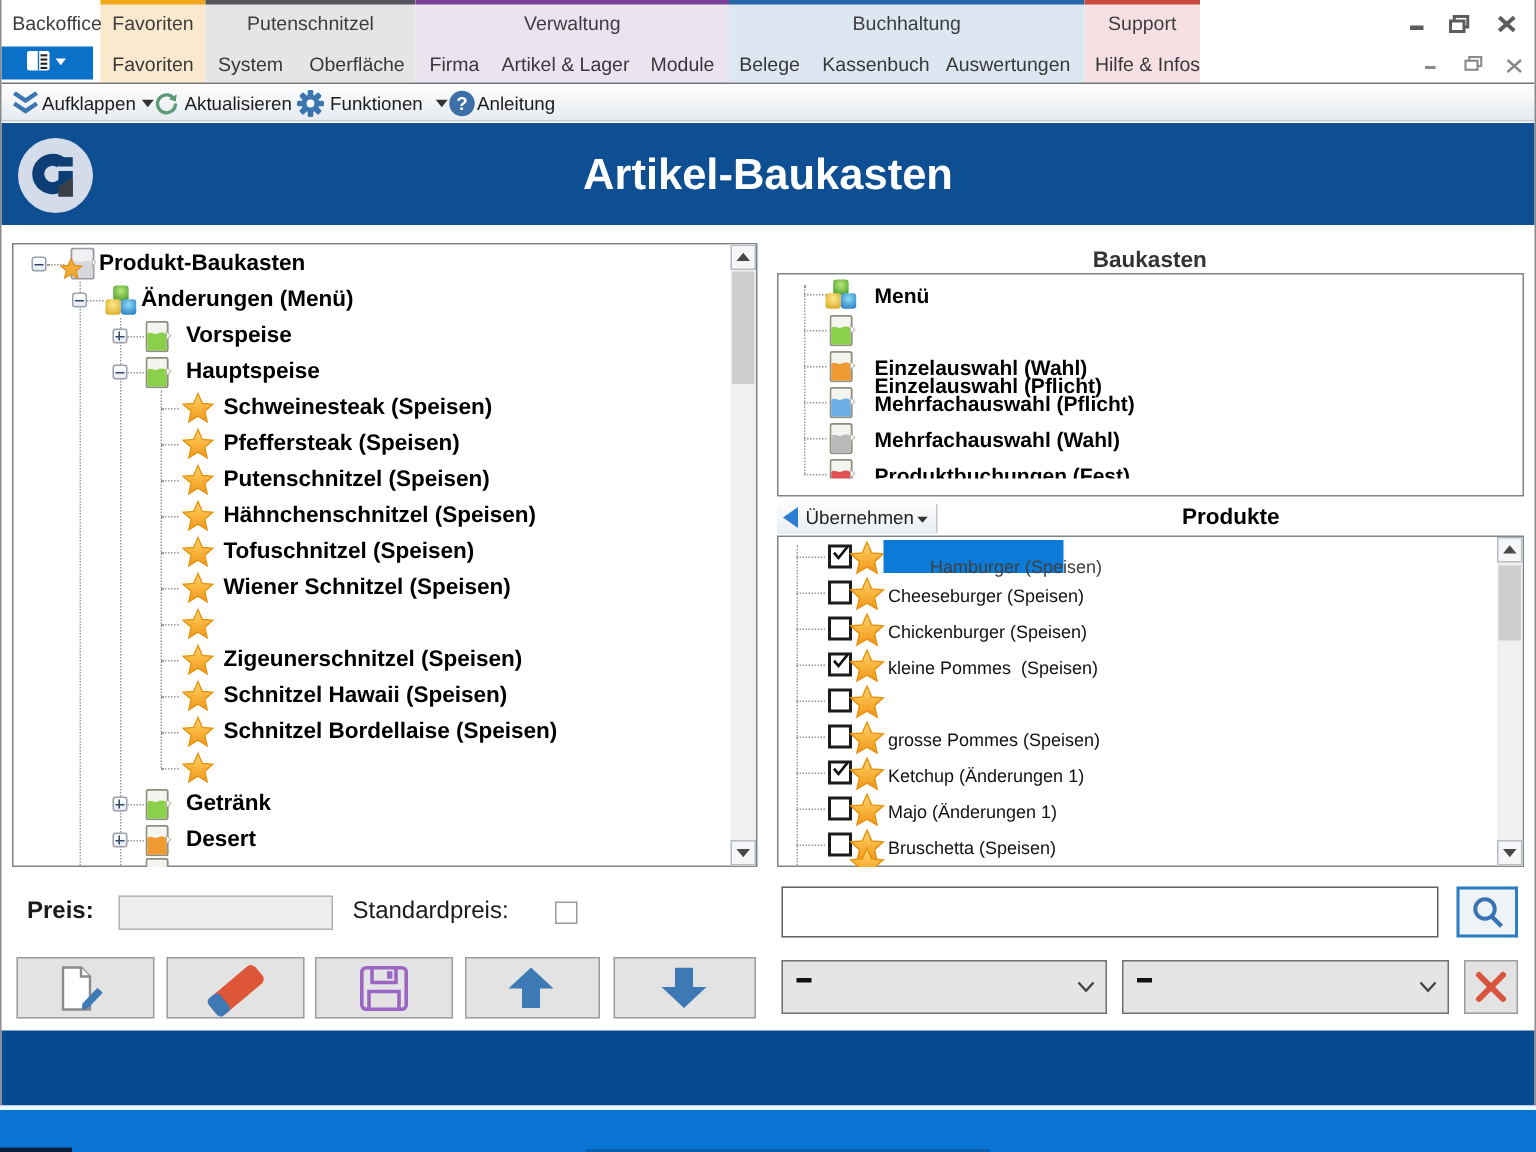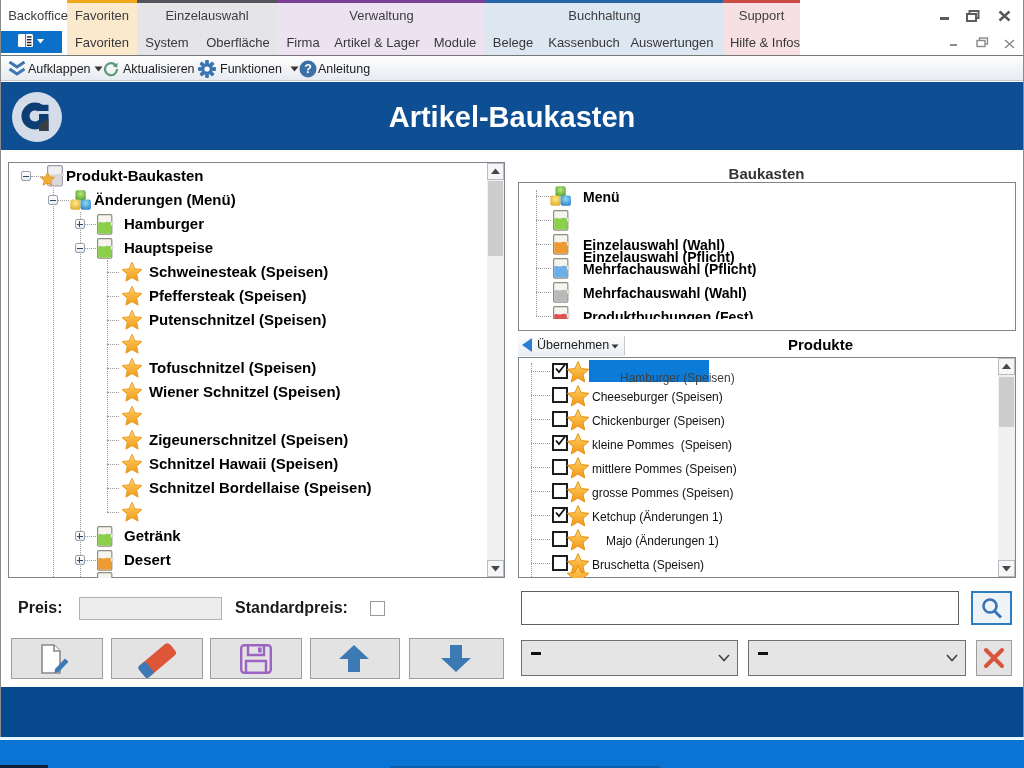--- a/index.html
+++ b/index.html
@@ -28,21 +28,21 @@
 <div class="abs" style="left:0;top:0;width:1024px;height:55px;background:#fff;"></div>
 
 <div class="abs" style="left:67px;top:0;width:70px;height:55px;background:#fae9cc;border-top:3px solid #f2a71b;box-sizing:border-box;"></div>
 <div class="abs" style="left:137px;top:0;width:140px;height:55px;background:#e5e5e8;border-top:3px solid #54545c;box-sizing:border-box;"></div>
 <div class="abs" style="left:277px;top:0;width:209px;height:55px;background:#ece3f1;border-top:3px solid #7b3f97;box-sizing:border-box;"></div>
 <div class="abs" style="left:486px;top:0;width:237px;height:55px;background:#dce7f2;border-top:3px solid #2565a8;box-sizing:border-box;"></div>
 <div class="abs" style="left:723px;top:0;width:77px;height:55px;background:#f7e0e3;border-top:3px solid #c94b41;box-sizing:border-box;"></div>
 
 <div class="lbl" style="left:6px;top:3px;width:64px;">Backoffice</div>
 <div class="lbl" style="left:67px;top:3px;width:70px;">Favoriten</div>
-<div class="lbl" style="left:137px;top:3px;width:140px;">Einzelauswahl</div>
+<div class="lbl" style="left:137px;top:3px;width:140px;">Putenschnitzel</div>
 <div class="lbl" style="left:277px;top:3px;width:209px;">Verwaltung</div>
 <div class="lbl" style="left:486px;top:3px;width:237px;">Buchhaltung</div>
 <div class="lbl" style="left:723px;top:3px;width:77px;">Support</div>
 
 <div class="lbl2" style="left:67px;top:29px;width:70px;">Favoriten</div>
 <div class="lbl2" style="left:137px;top:29px;width:60px;">System</div>
 <div class="lbl2" style="left:203px;top:29px;width:70px;">Oberfläche</div>
 <div class="lbl2" style="left:280px;top:29px;width:46px;">Firma</div>
 <div class="lbl2" style="left:332px;top:29px;width:90px;">Artikel &amp; Lager</div>
 <div class="lbl2" style="left:428px;top:29px;width:54px;">Module</div>
@@ -166,21 +166,21 @@
       <rect x="11.1" y="9.9" width="10.8" height="10.8" rx="2.4" fill="url(#cg62b)"></rect>
     </svg>
     <div class="treetxt" style="left:86px;top:27px;">Änderungen (Menü)</div>
     <div class="pm plus" style="left:66.5px;top:57px;"></div>
     <div class="hdot" style="left:76.5px;top:62px;width:11.5px;"></div>
     <svg class="abs" style="left:89px;top:52px;" width="18" height="21" viewBox="0 0 18 21">
       <rect x="0.6" y="0.6" width="14.2" height="19.6" rx="1.2" fill="#f5f5f0" stroke="#8d8d80" stroke-width="1.2"></rect>
       <path d="M1.2 8.8 C3.2 6.4 5.6 9.6 8.2 8.3 C10.4 7.2 12.6 7.8 14.2 8.8 L14.2 19.6 L1.2 19.6 Z" fill="#8bd04a"></path>
       <path d="M14 7.2 L16.9 9.6 L14 12.2 Z" fill="#fff" stroke="#b9b9ad" stroke-width="0.7"></path>
     </svg>
-    <div class="treetxt" style="left:116px;top:51px;">Hamburger</div>
+    <div class="treetxt" style="left:116px;top:51px;">Vorspeise</div>
     <div class="pm " style="left:66.5px;top:81px;"></div>
     <div class="hdot" style="left:76.5px;top:86px;width:11.5px;"></div>
     <svg class="abs" style="left:89px;top:76px;" width="18" height="21" viewBox="0 0 18 21">
       <rect x="0.6" y="0.6" width="14.2" height="19.6" rx="1.2" fill="#f5f5f0" stroke="#8d8d80" stroke-width="1.2"></rect>
       <path d="M1.2 8.8 C3.2 6.4 5.6 9.6 8.2 8.3 C10.4 7.2 12.6 7.8 14.2 8.8 L14.2 19.6 L1.2 19.6 Z" fill="#8bd04a"></path>
       <path d="M14 7.2 L16.9 9.6 L14 12.2 Z" fill="#fff" stroke="#b9b9ad" stroke-width="0.7"></path>
     </svg>
     <div class="treetxt" style="left:116px;top:75px;">Hauptspeise</div>
     <div class="hdot" style="left:98.5px;top:110px;width:12.5px;"></div>
     <svg class="abs" style="left:113px;top:99px;" width="22" height="22" viewBox="0 0 24 24">
@@ -222,20 +222,21 @@
     <svg class="abs" style="left:113px;top:171px;" width="22" height="22" viewBox="0 0 24 24">
       <defs>
         <linearGradient id="sg113171" x1="0" y1="0" x2="0" y2="1">
           <stop offset="0" stop-color="#ffd97a"></stop>
           <stop offset="0.5" stop-color="#f9b43c"></stop>
           <stop offset="1" stop-color="#ef9820"></stop>
         </linearGradient>
       </defs>
       <path d="M12 1.5 L15.1 8.6 L22.8 9.3 L17 14.4 L18.7 22 L12 18 L5.3 22 L7 14.4 L1.2 9.3 L8.9 8.6 Z" fill="url(#sg113171)" stroke="#e8930c" stroke-width="1"></path>
     </svg>
+    <div class="treetxt" style="left:141px;top:171px;">Hähnchenschnitzel (Speisen)</div>
     <div class="hdot" style="left:98.5px;top:206px;width:12.5px;"></div>
     <svg class="abs" style="left:113px;top:195px;" width="22" height="22" viewBox="0 0 24 24">
       <defs>
         <linearGradient id="sg113195" x1="0" y1="0" x2="0" y2="1">
           <stop offset="0" stop-color="#ffd97a"></stop>
           <stop offset="0.5" stop-color="#f9b43c"></stop>
           <stop offset="1" stop-color="#ef9820"></stop>
         </linearGradient>
       </defs>
       <path d="M12 1.5 L15.1 8.6 L22.8 9.3 L17 14.4 L18.7 22 L12 18 L5.3 22 L7 14.4 L1.2 9.3 L8.9 8.6 Z" fill="url(#sg113195)" stroke="#e8930c" stroke-width="1"></path>
@@ -483,21 +484,20 @@
     <svg class="abs" style="left:48px;top:99px;" width="24" height="24" viewBox="0 0 24 24">
       <defs>
         <linearGradient id="sg4899" x1="0" y1="0" x2="0" y2="1">
           <stop offset="0" stop-color="#ffd97a"></stop>
           <stop offset="0.5" stop-color="#f9b43c"></stop>
           <stop offset="1" stop-color="#ef9820"></stop>
         </linearGradient>
       </defs>
       <path d="M12 1.5 L15.1 8.6 L22.8 9.3 L17 14.4 L18.7 22 L12 18 L5.3 22 L7 14.4 L1.2 9.3 L8.9 8.6 Z" fill="url(#sg4899)" stroke="#e8930c" stroke-width="1"></path>
     </svg>
-    <div class="ltxt" style="left:74px;top:101px;">mittlere Pommes (Speisen)</div>
     <div class="hdot" style="left:13px;top:134px;width:19px;"></div>
     <div class="cb" style="left:34px;top:126px;"></div>
     <svg class="abs" style="left:48px;top:123px;" width="24" height="24" viewBox="0 0 24 24">
       <defs>
         <linearGradient id="sg48123" x1="0" y1="0" x2="0" y2="1">
           <stop offset="0" stop-color="#ffd97a"></stop>
           <stop offset="0.5" stop-color="#f9b43c"></stop>
           <stop offset="1" stop-color="#ef9820"></stop>
         </linearGradient>
       </defs>
@@ -525,21 +525,21 @@
     <svg class="abs" style="left:48px;top:171px;" width="24" height="24" viewBox="0 0 24 24">
       <defs>
         <linearGradient id="sg48171" x1="0" y1="0" x2="0" y2="1">
           <stop offset="0" stop-color="#ffd97a"></stop>
           <stop offset="0.5" stop-color="#f9b43c"></stop>
           <stop offset="1" stop-color="#ef9820"></stop>
         </linearGradient>
       </defs>
       <path d="M12 1.5 L15.1 8.6 L22.8 9.3 L17 14.4 L18.7 22 L12 18 L5.3 22 L7 14.4 L1.2 9.3 L8.9 8.6 Z" fill="url(#sg48171)" stroke="#e8930c" stroke-width="1"></path>
     </svg>
-    <div class="ltxt" style="left:88px;top:173px;">Majo (Änderungen 1)</div>
+    <div class="ltxt" style="left:74px;top:173px;">Majo (Änderungen 1)</div>
     <div class="hdot" style="left:13px;top:206px;width:19px;"></div>
     <div class="cb" style="left:34px;top:198px;"></div>
     <svg class="abs" style="left:48px;top:195px;" width="24" height="24" viewBox="0 0 24 24">
       <defs>
         <linearGradient id="sg48195" x1="0" y1="0" x2="0" y2="1">
           <stop offset="0" stop-color="#ffd97a"></stop>
           <stop offset="0.5" stop-color="#f9b43c"></stop>
           <stop offset="1" stop-color="#ef9820"></stop>
         </linearGradient>
       </defs>
@@ -562,21 +562,21 @@
 <div class="sbbtn" style="left:998px;top:358px;"><svg width="15" height="15" viewBox="0 0 15 15">
       <path d="M7.5 4.5 L12 10 L3 10 Z" fill="#484848"></path>
     </svg></div>
 <div class="sbbtn" style="left:998px;top:560px;"><svg width="15" height="15" viewBox="0 0 15 15">
       <path d="M3 5 L12 5 L7.5 10.5 Z" fill="#484848"></path>
     </svg></div>
 <div class="sbthumb" style="left:999px;top:377px;height:50px;"></div>
 
 <div class="abs" style="left:18px;top:599px;font-size:16px;font-weight:bold;color:#1a1a1a;">Preis:</div>
 <div class="abs" style="left:79px;top:597px;width:143px;height:23px;background:#ededed;border:1px solid #b2b2b2;box-sizing:border-box;"></div>
-<div class="abs" style="left:235px;top:599px;font-size:16px;font-weight:bold;color:#1a1a1a;">Standardpreis:</div>
+<div class="abs" style="left:235px;top:599px;font-size:16px;font-weight:normal;color:#1a1a1a;">Standardpreis:</div>
 <div class="abs" style="left:370px;top:601px;width:15px;height:15px;background:#fff;border:1px solid #9a9a9a;box-sizing:border-box;"></div>
 
 <div class="abs" style="left:521px;top:591px;width:438px;height:34px;background:#fff;border:1px solid #5f5f5f;box-sizing:border-box;"></div>
 <div class="abs" style="left:971px;top:591px;width:41px;height:34px;background:#eef3f8;border:2px solid #2d7dc3;box-sizing:border-box;"></div>
 <svg class="abs" style="left:980px;top:597px;" width="24" height="24" viewBox="0 0 24 24">
   <circle cx="10" cy="9" r="6.5" fill="none" stroke="#3873b3" stroke-width="2.6"></circle>
   <path d="M14.5 14 L21 20.5" stroke="#3873b3" stroke-width="3"></path>
 </svg>
 
 <div class="btn" style="left:11px;top:638px;width:92px;height:41px;"></div>

